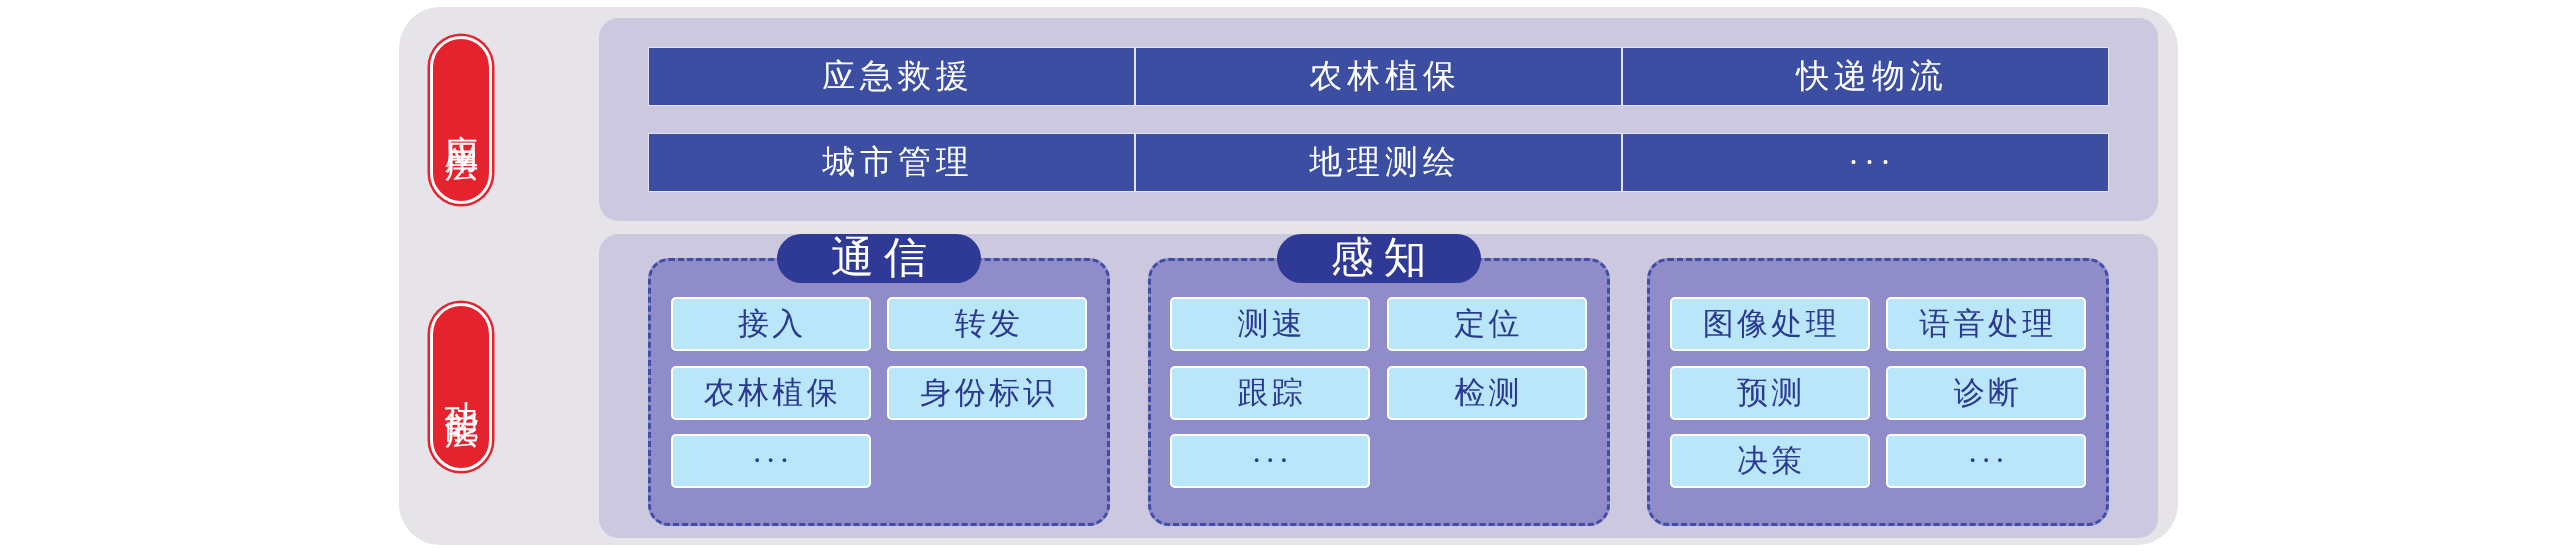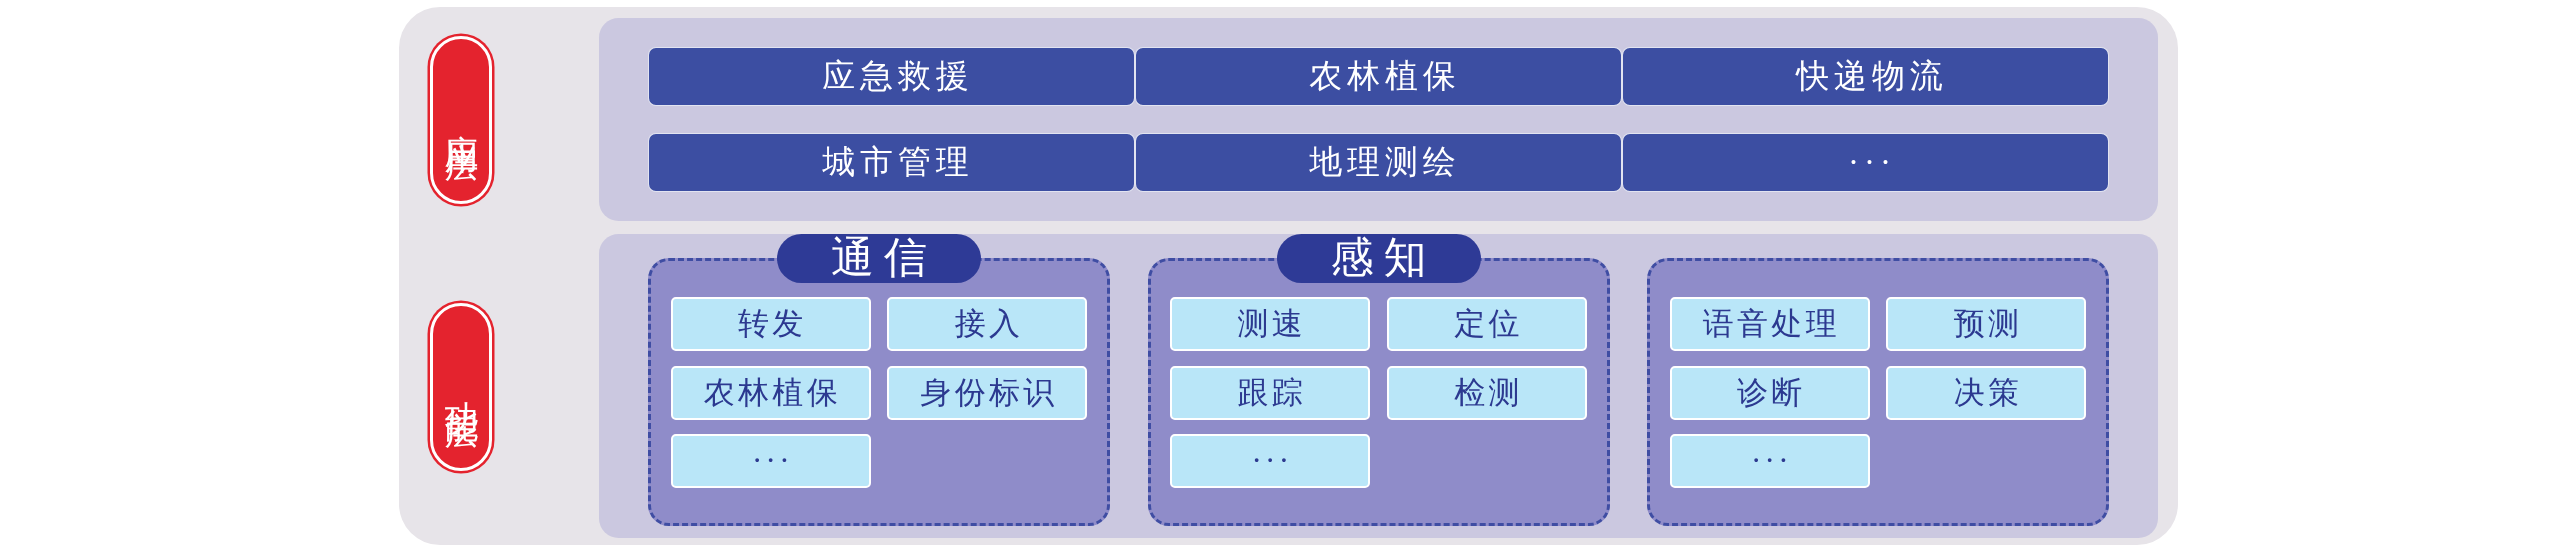--- a/index.html
+++ b/index.html
@@ -45,21 +45,21 @@
     background:var(--section-bg);border-radius:19.6px;
   }
   .section-app{top:11.4px;height:203px;padding:29px 49px;
     display:flex;flex-direction:column;justify-content:space-between;}
   .section-func{top:227px;height:304px;padding:0 49px;
     display:flex;justify-content:space-between;}
 
   .app-row{display:flex;justify-content:space-between;}
   .app-box{
     width:524px;height:59px;background:var(--app-box);
-    border:1.6px solid rgba(255,255,255,.85);border-radius:8px;
+    border:1.6px solid rgba(255,255,255,.85);border-radius:0;
     color:#ffffff;font-size:33px;letter-spacing:4.9px;text-indent:4.9px;
     display:flex;align-items:center;justify-content:center;padding-left:8px;
   }
 
   
   .group{position:relative;width:462px;height:100%;}
   .group-header{
     position:absolute;top:0;left:50%;transform:translateX(-50%);
     width:204px;height:49px;background:var(--group-header);
     border-radius:26px;z-index:2;
@@ -105,41 +105,42 @@
         <div class="app-box">地理测绘</div>
         <div class="app-box">···</div>
       </div>
     </div>
 
     <div class="section section-func">
 
       <div class="group">
         <div class="group-header">通信</div>
         <div class="group-panel">
+          <div class="item-box">接入</div>
           <div class="item-box">转发</div>
-          <div class="item-box">接入</div>
           <div class="item-box">农林植保</div>
           <div class="item-box">身份标识</div>
           <div class="item-box">···</div>
         </div>
       </div>
 
       <div class="group">
         <div class="group-header">感知</div>
         <div class="group-panel">
           <div class="item-box">测速</div>
           <div class="item-box">定位</div>
           <div class="item-box">跟踪</div>
           <div class="item-box">检测</div>
           <div class="item-box">···</div>
         </div>
       </div>
 
       <div class="group">
         <div class="group-panel">
+          <div class="item-box">图像处理</div>
           <div class="item-box">语音处理</div>
           <div class="item-box">预测</div>
           <div class="item-box">诊断</div>
           <div class="item-box">决策</div>
           <div class="item-box">···</div>
         </div>
       </div>
 
     </div>
   </div>

